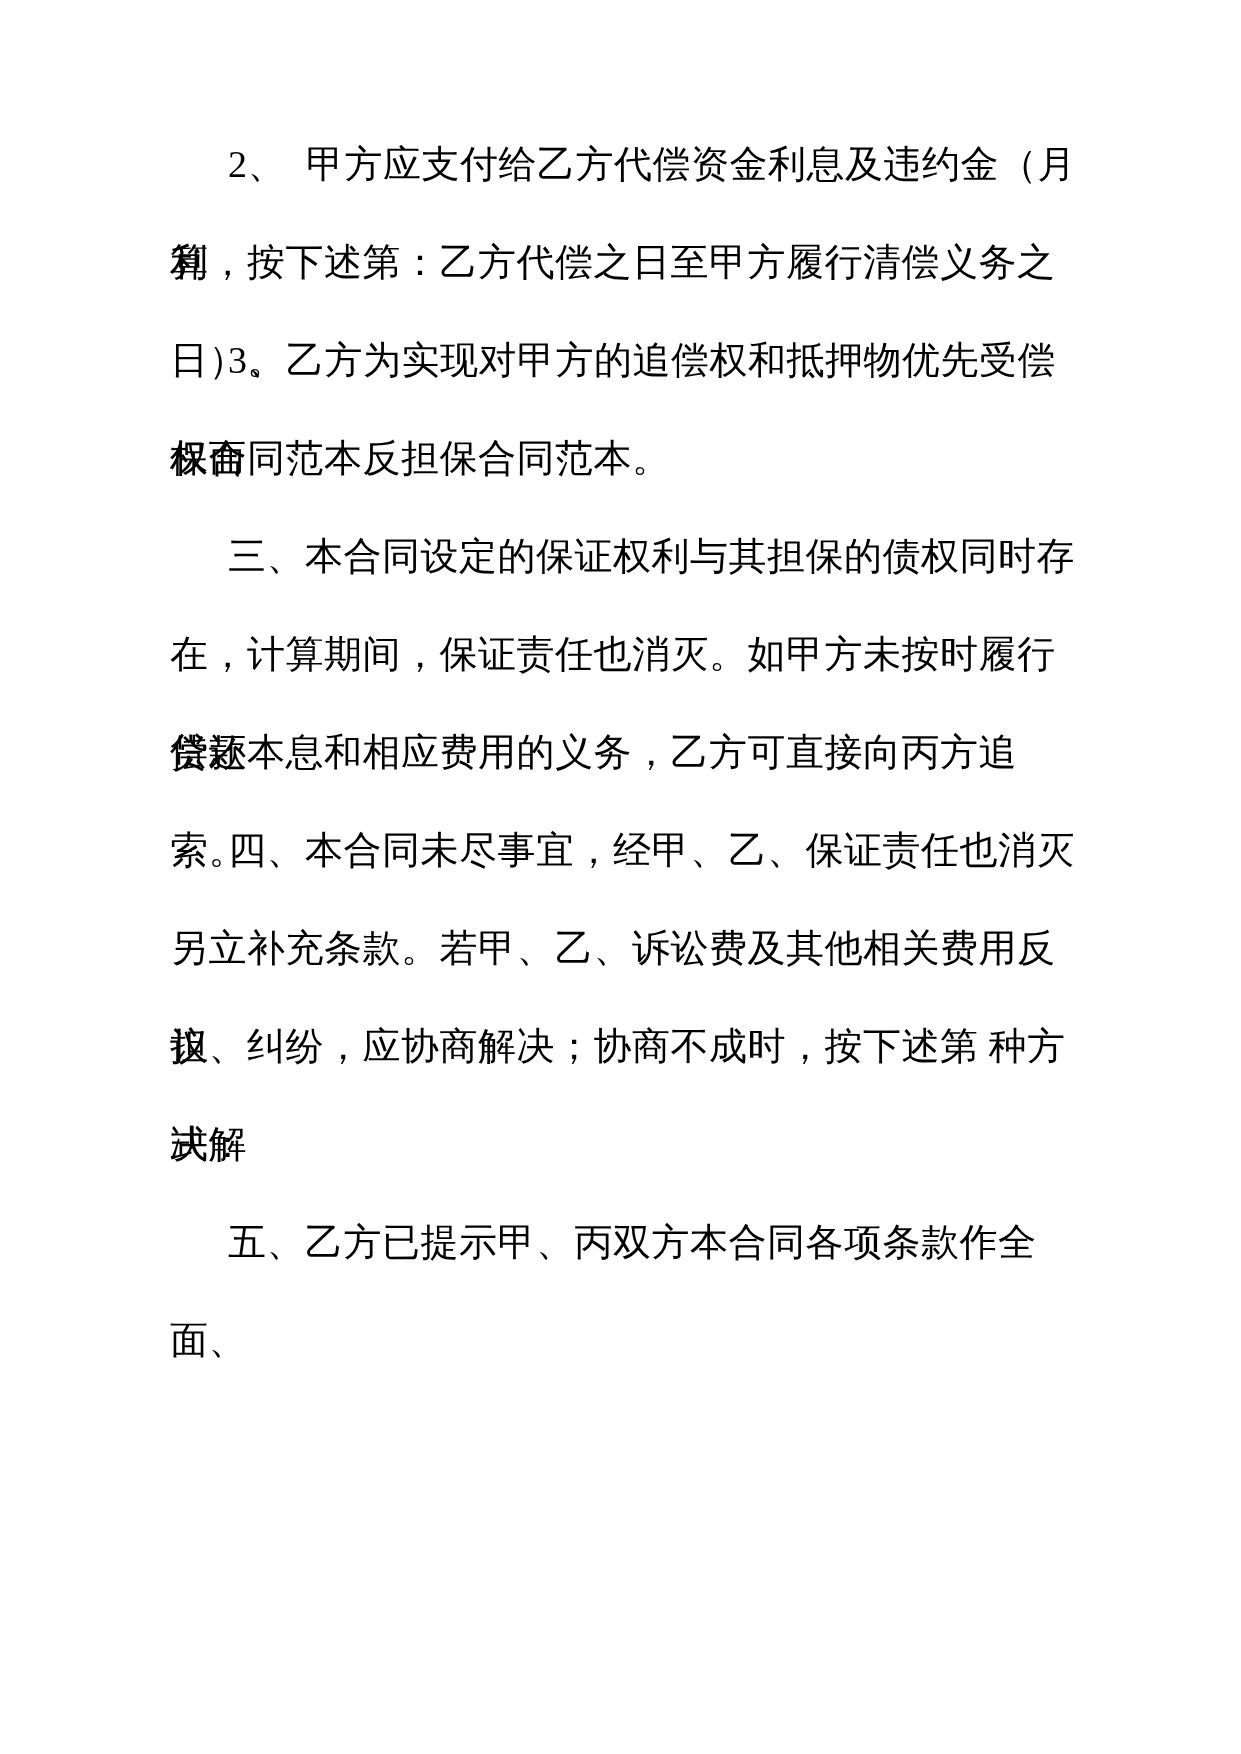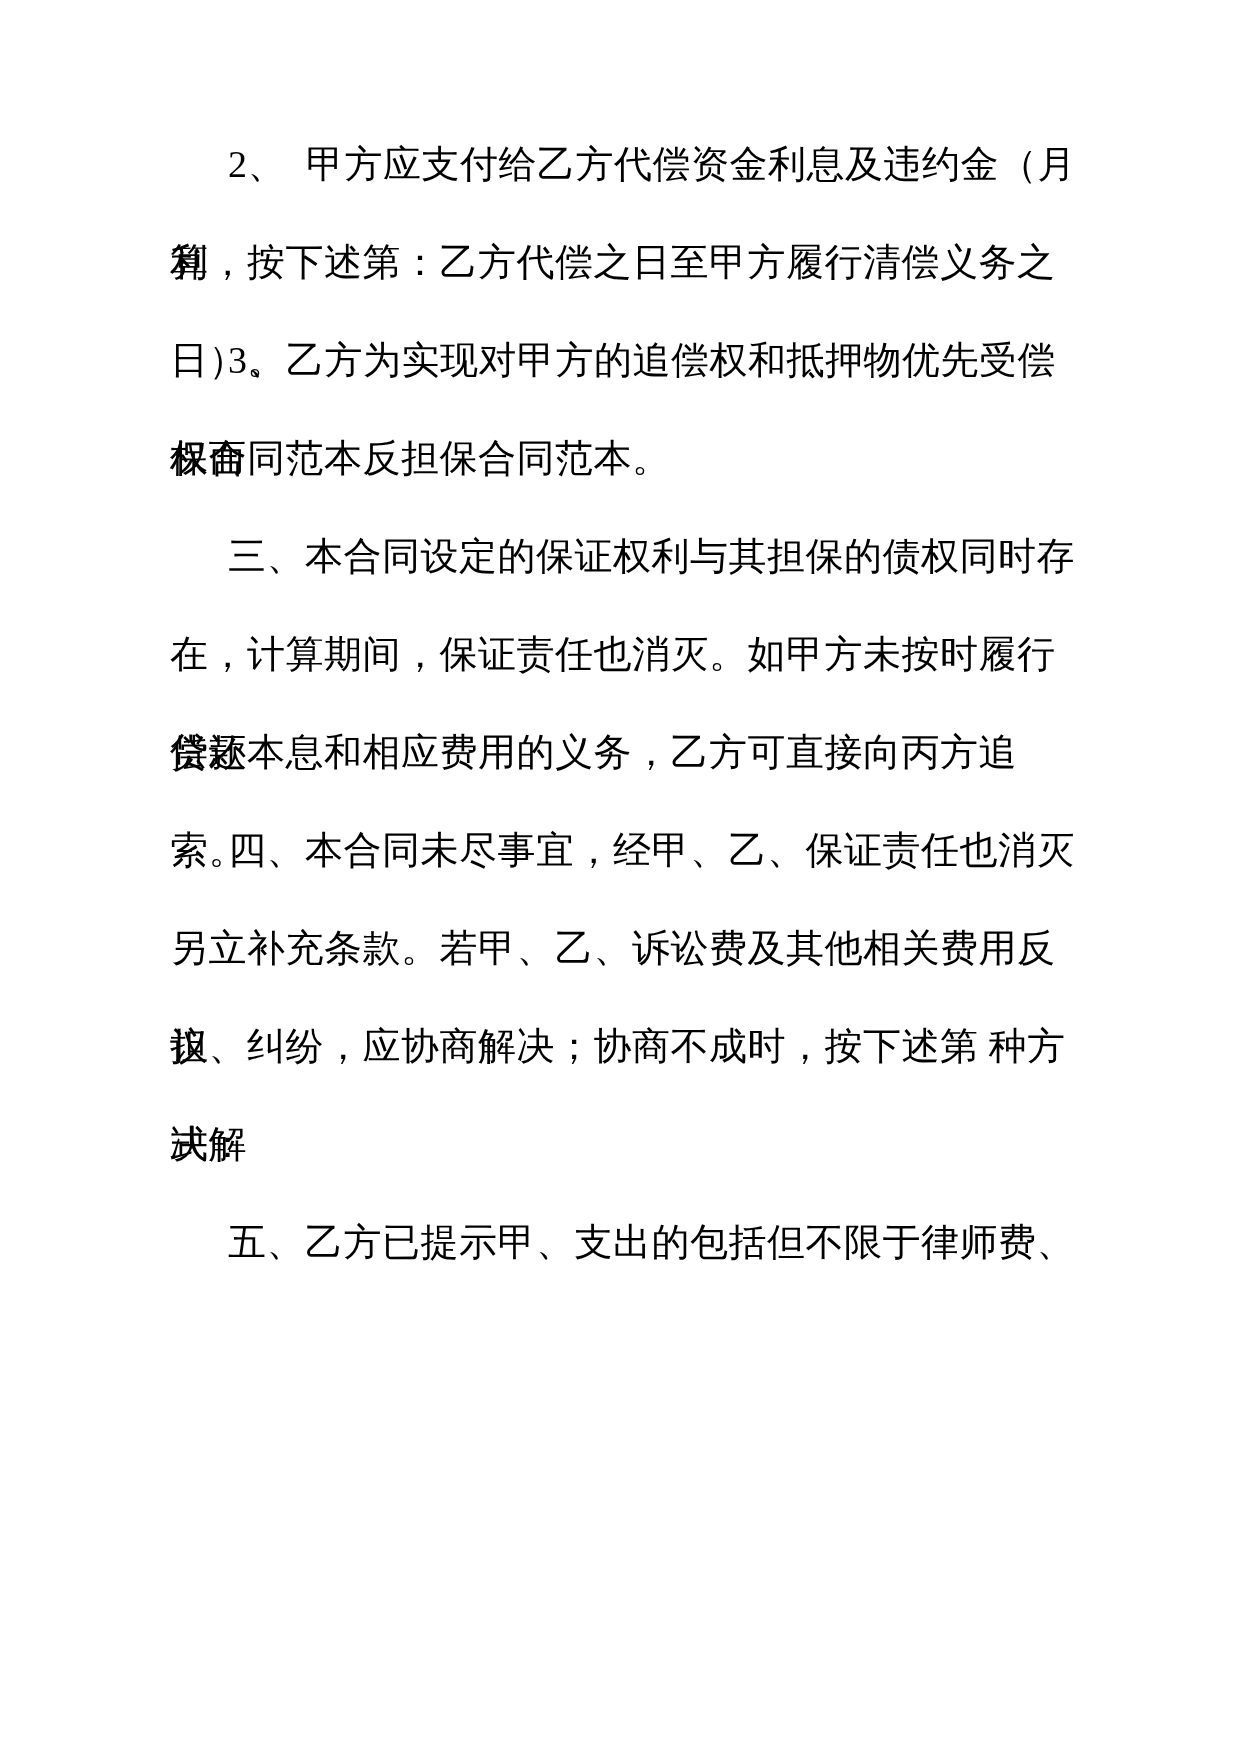--- a/index.html
+++ b/index.html
@@ -41,14 +41,14 @@
     <div class="line">算，按下述第：乙方代偿之日至甲方履行清偿义务之日）。</div>
     <div class="line indent">3、乙方为实现对甲方的追偿权和抵押物优先受偿权而</div>
     <div class="line">保合同范本反担保合同范本。</div>
     <div class="line indent">三、本合同设定的保证权利与其担保的债权同时存</div>
     <div class="line">在，计算期间，保证责任也消灭。如甲方未按时履行偿还</div>
     <div class="line">贷款本息和相应费用的义务，乙方可直接向丙方追索。</div>
     <div class="line indent">四、本合同未尽事宜，经甲、乙、保证责任也消灭</div>
     <div class="line">另立补充条款。若甲、乙、诉讼费及其他相关费用反担</div>
     <div class="line">议、纠纷，应协商解决；协商不成时，按下述第 种方式解</div>
     <div class="line">决：</div>
-    <div class="line indent">五、乙方已提示甲、支出的包括但不限于律师费、</div>
+    <div class="line indent">五、乙方已提示甲、丙双方本合同各项条款作全面、</div>
   </div>
 
 </body></html>

